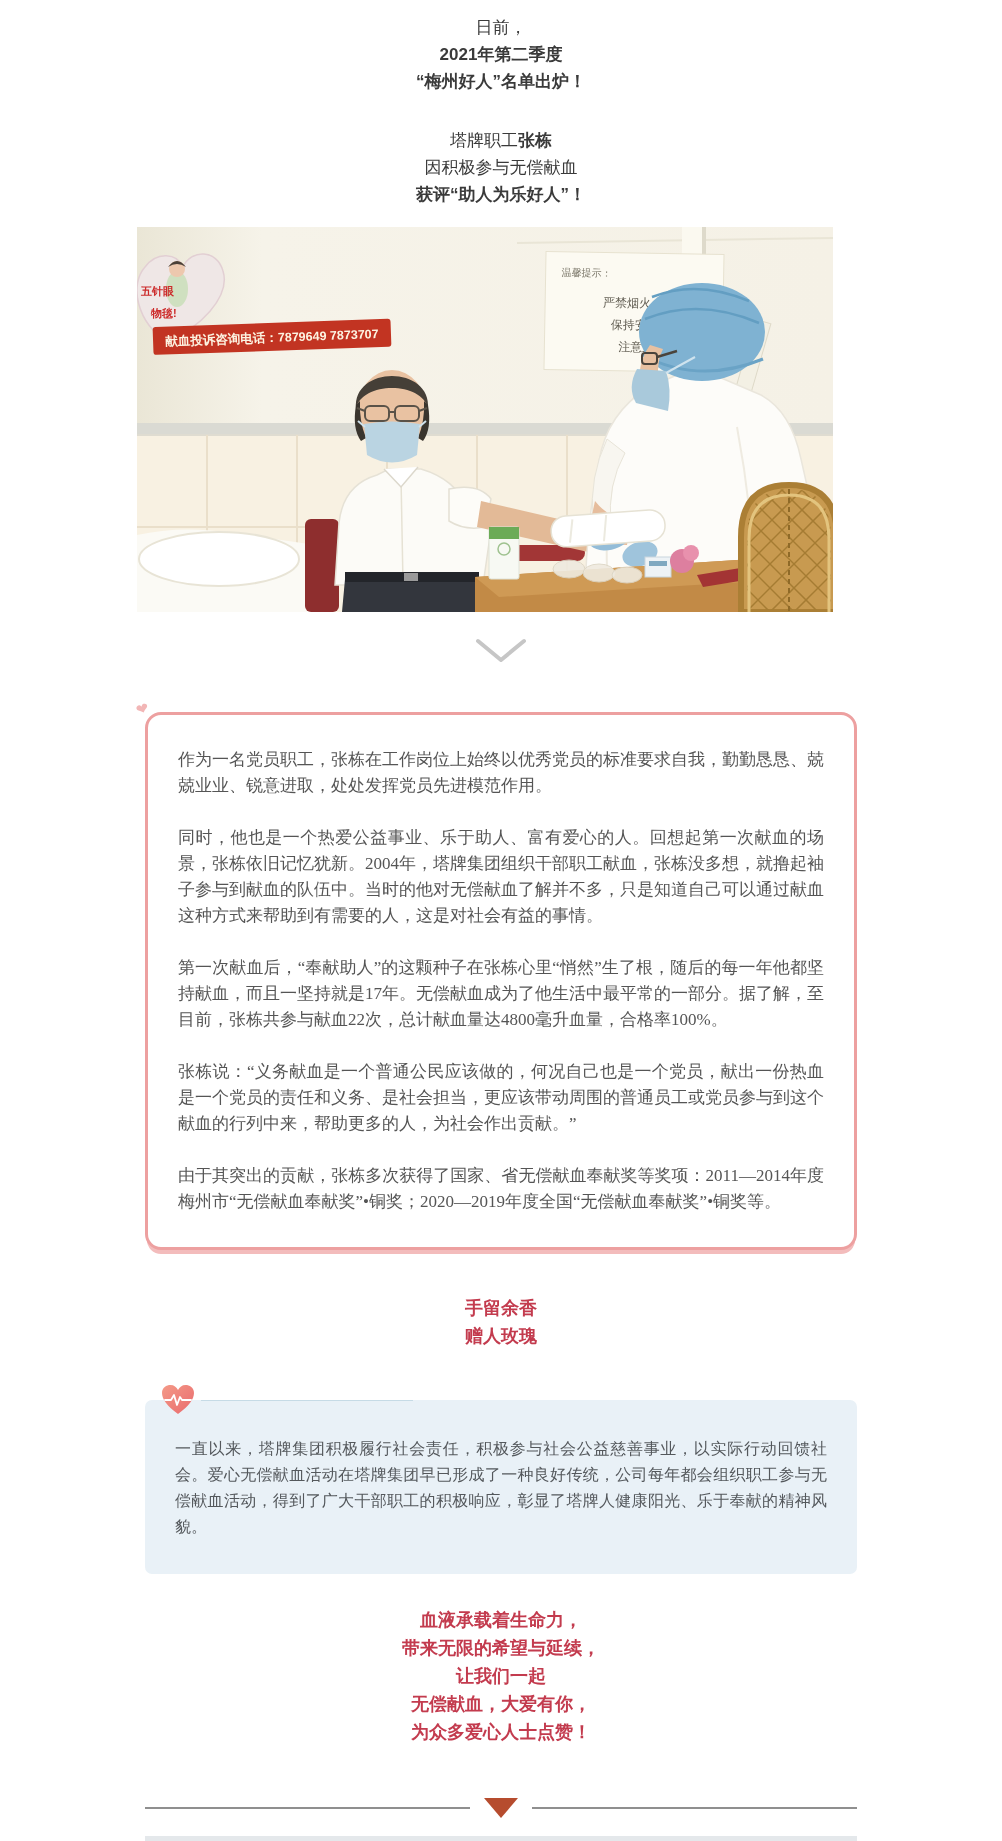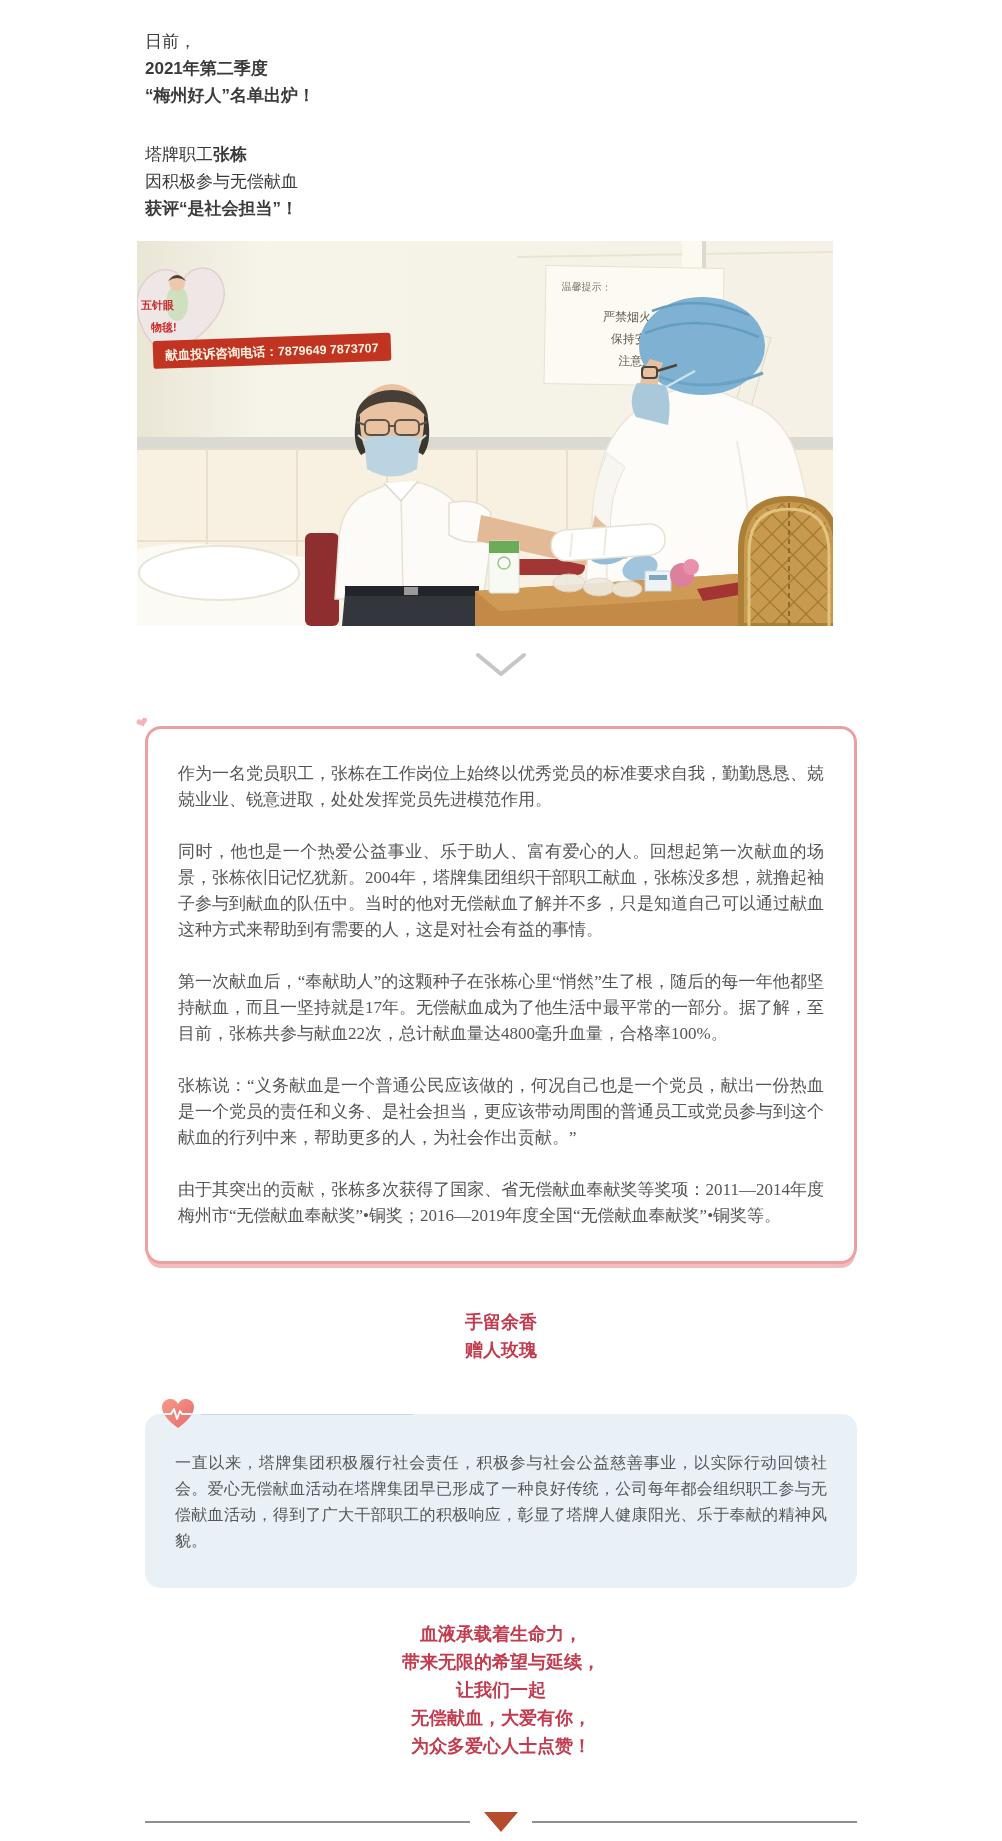--- a/index.html
+++ b/index.html
@@ -1,40 +1,40 @@
 <!DOCTYPE html>
 <html><head>
 <meta charset="utf-8">
 <style>
   html,body{margin:0;padding:0;background:#ffffff;}
   .page{position:relative;width:1002px;height:1841px;margin:0 auto;background:#fff;overflow:hidden;
         font-family:"Liberation Sans","DejaVu Sans",sans-serif;}
   .content{width:712px;margin:0 auto;}
   
-  .intro{padding-top:28px;}
+  .intro{padding-top:14px;text-align:center;}
   .intro p{margin:0;line-height:27px;font-size:17px;color:#3a3a3a;}
   .t-red{color:#c33b4e;font-weight:bold;font-size:18px;}
   .intro .gap{margin-top:32px;}
   .intro b{font-weight:bold;}
   
   .photo{margin:19px 0 0 -8px;width:696px;height:385px;line-height:0;border-radius:18px;}
   
   .chevron{margin-top:26px;text-align:center;height:26px;}
   
   .article-box{position:relative;margin-top:48px;border:3px solid #eda0a0;border-radius:16px;
                box-shadow:0 6px 0 -2px #f3bcbc;padding:32px 30px;background:#fff;}
   .article-box p{margin:0 0 26px 0;font-size:17px;line-height:26px;color:#555;text-align:justify;font-family:Liberation Serif, serif;}
   .article-box p:last-child{margin-bottom:0;}
   .box-heart{position:absolute;left:-12px;top:-14px;color:#f2b6b6;font-size:15px;
              transform:rotate(-18deg);line-height:1;}
   
   .slogan{margin-top:44px;text-align:center;}
   .slogan p{margin:0;line-height:28px;}
   
-  .highlight{position:relative;margin-top:50px;background:#e9f1f7;border-radius:15px;
+  .highlight{position:relative;margin-top:50px;background:#e9f1f7;border-radius:7px;
              padding:36px 30px 34px 30px;}
   .hl-heart{position:absolute;left:16px;top:-16px;width:34px;height:32px;display:inline-block;}
   .hl-line{position:absolute;left:56px;top:0px;width:212px;height:1px;background:#c6dbe6;}
   .highlight p{margin:0;font-size:16px;line-height:26px;color:#54585c;text-align:justify;}
   
   .slogan2{margin-top:32px;text-align:center;}
   .slogan2 p{margin:0;line-height:28px;}
   
   .divider{margin-top:52px;display:flex;align-items:center;width:100%;}
   .d-line{flex:1;height:2px;background:#8f8f8f;}
@@ -48,21 +48,21 @@
 
 <div class="page">
   <div class="content">
 
     <section class="intro">
       <p>日前，</p>
       <p class="t-red">2021年第二季度</p>
       <p class="t-red">“梅州好人”名单出炉！</p>
       <p class="gap"><span>塔牌职工</span><b>张栋</b></p>
       <p>因积极参与无偿献血</p>
-      <p class="t-red">获评“是社会担当”！</p>
+      <p class="t-red">获评“助人为乐好人”！</p>
     </section>
 
     <figure class="photo">
       <svg viewBox="0 0 696 385" width="696" height="385">
         <defs>
           <linearGradient id="wallG" x1="0" y1="0" x2="1" y2="0">
             <stop offset="0" stop-color="#eae6d6"></stop>
               <stop offset="0.18" stop-color="#f6f3e9"></stop>
               <stop offset="1" stop-color="#f5f1e6"></stop>
           </linearGradient>
@@ -231,21 +231,21 @@
         <polyline points="3,3 26,22 49,3" fill="none" stroke="#c6c6c6" stroke-width="4" stroke-linecap="round" stroke-linejoin="round"></polyline>
       </svg>
     </div>
 
     <section class="article-box">
       <span class="box-heart">❤</span>
       <p>作为一名党员职工，张栋在工作岗位上始终以优秀党员的标准要求自我，勤勤恳恳、兢兢业业、锐意进取，处处发挥党员先进模范作用。</p>
       <p>同时，他也是一个热爱公益事业、乐于助人、富有爱心的人。回想起第一次献血的场景，张栋依旧记忆犹新。2004年，塔牌集团组织干部职工献血，张栋没多想，就撸起袖子参与到献血的队伍中。当时的他对无偿献血了解并不多，只是知道自己可以通过献血这种方式来帮助到有需要的人，这是对社会有益的事情。</p>
       <p>第一次献血后，“奉献助人”的这颗种子在张栋心里“悄然”生了根，随后的每一年他都坚持献血，而且一坚持就是17年。无偿献血成为了他生活中最平常的一部分。据了解，至目前，张栋共参与献血22次，总计献血量达4800毫升血量，合格率100%。</p>
       <p>张栋说：“义务献血是一个普通公民应该做的，何况自己也是一个党员，献出一份热血是一个党员的责任和义务、是社会担当，更应该带动周围的普通员工或党员参与到这个献血的行列中来，帮助更多的人，为社会作出贡献。”</p>
-      <p>由于其突出的贡献，张栋多次获得了国家、省无偿献血奉献奖等奖项：2011—2014年度梅州市“无偿献血奉献奖”•铜奖；2016—2019年度全国“无偿献血奉献奖”•铜奖等。</p>
+      <p>由于其突出的贡献，张栋多次获得了国家、省无偿献血奉献奖等奖项：2011—2014年度梅州市“无偿献血奉献奖”•铜奖；2020—2019年度全国“无偿献血奉献奖”•铜奖等。</p>
     </section>
 
     <section class="slogan">
       <p class="t-red">手留余香</p>
       <p class="t-red">赠人玫瑰</p>
     </section>
 
     <section class="highlight">
       <span class="hl-heart">
         <svg width="34" height="32" viewBox="0 0 34 32">

